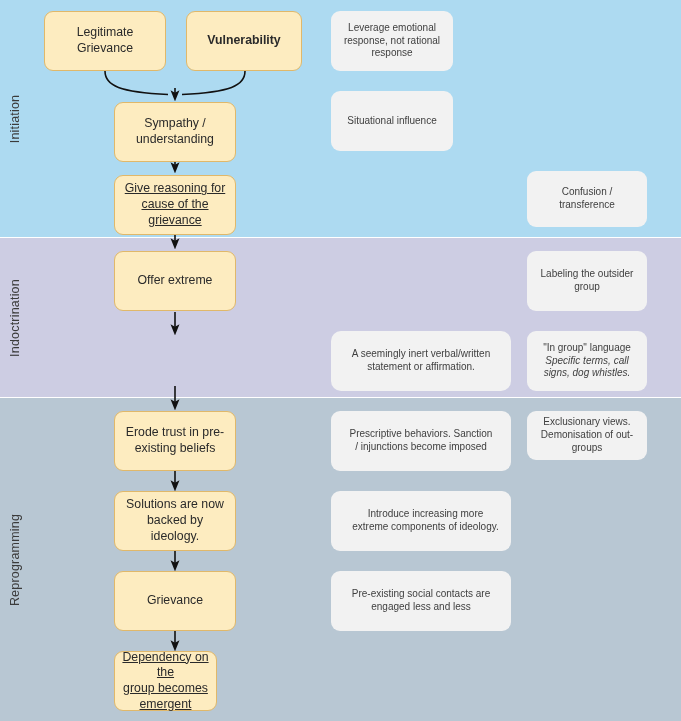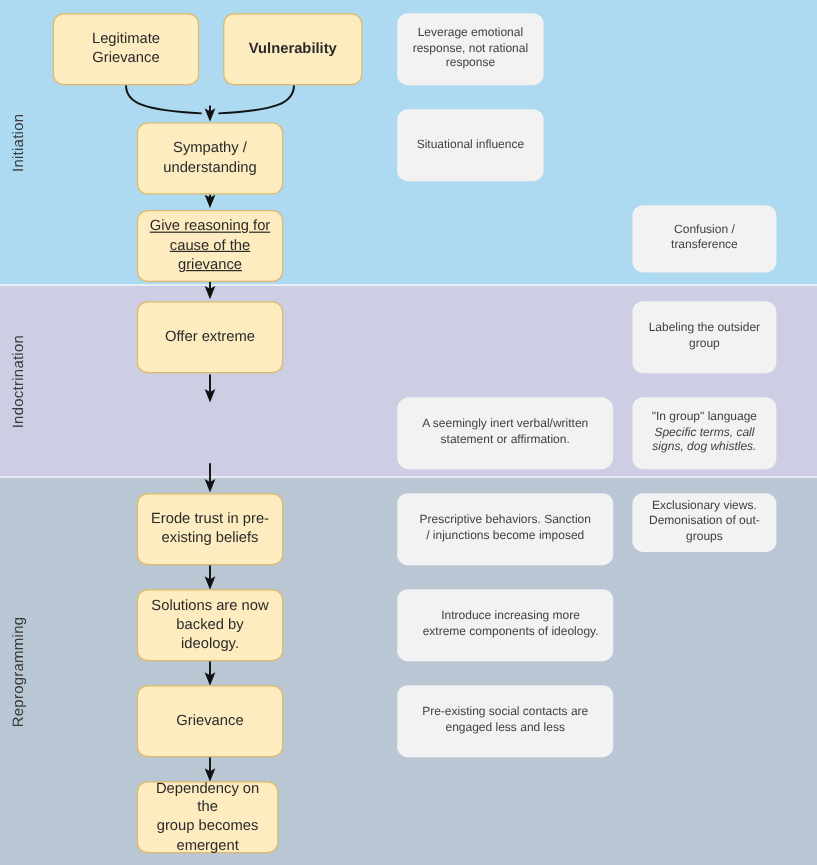--- a/index.html
+++ b/index.html
@@ -160,21 +160,21 @@
   </div>
 
   <div class="node node-main" style="left:114px; top:491px; width:122px; height:60px;">
     <span class="lines">Solutions are now<br>backed by ideology.</span>
   </div>
 
   <div class="node node-main" style="left:114px; top:571px; width:122px; height:60px;">
     <span class="lines">Grievance</span>
   </div>
 
-  <div class="node node-main" style="left:114px; top:651px; width:118px; height:60px;">
+  <div class="node node-main" style="left:114px; top:651px; width:103px; height:60px;text-decoration:underline;">
     <span class="lines">Dependency on the<br>group becomes<br>emergent</span>
   </div>
 
   <div class="node node-note" style="left:331px; top:11px; width:122px; height:60px;">
     <span class="lines">Leverage emotional<br>response, not rational<br>response</span>
   </div>
 
   <div class="node node-note" style="left:331px; top:91px; width:122px; height:60px;">
     <span class="lines">Situational influence</span>
   </div>

